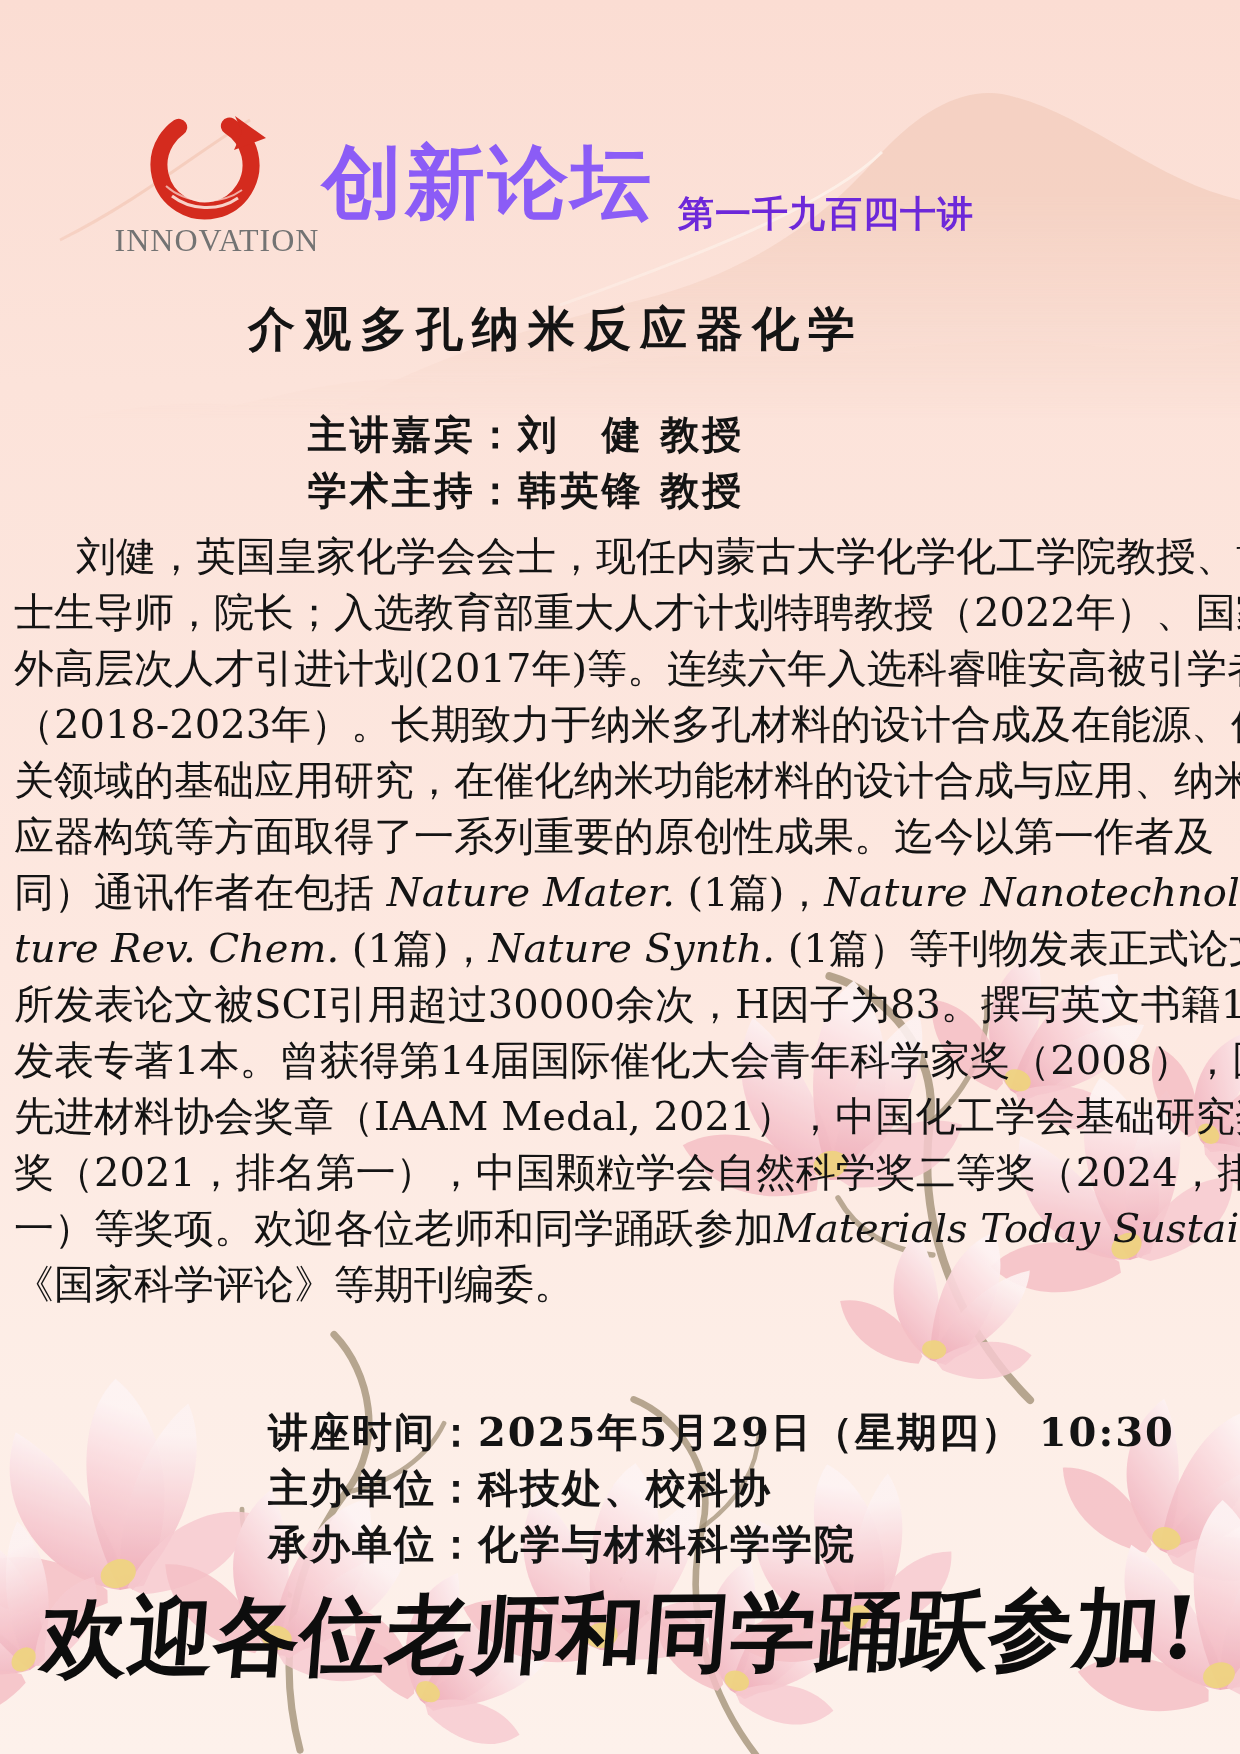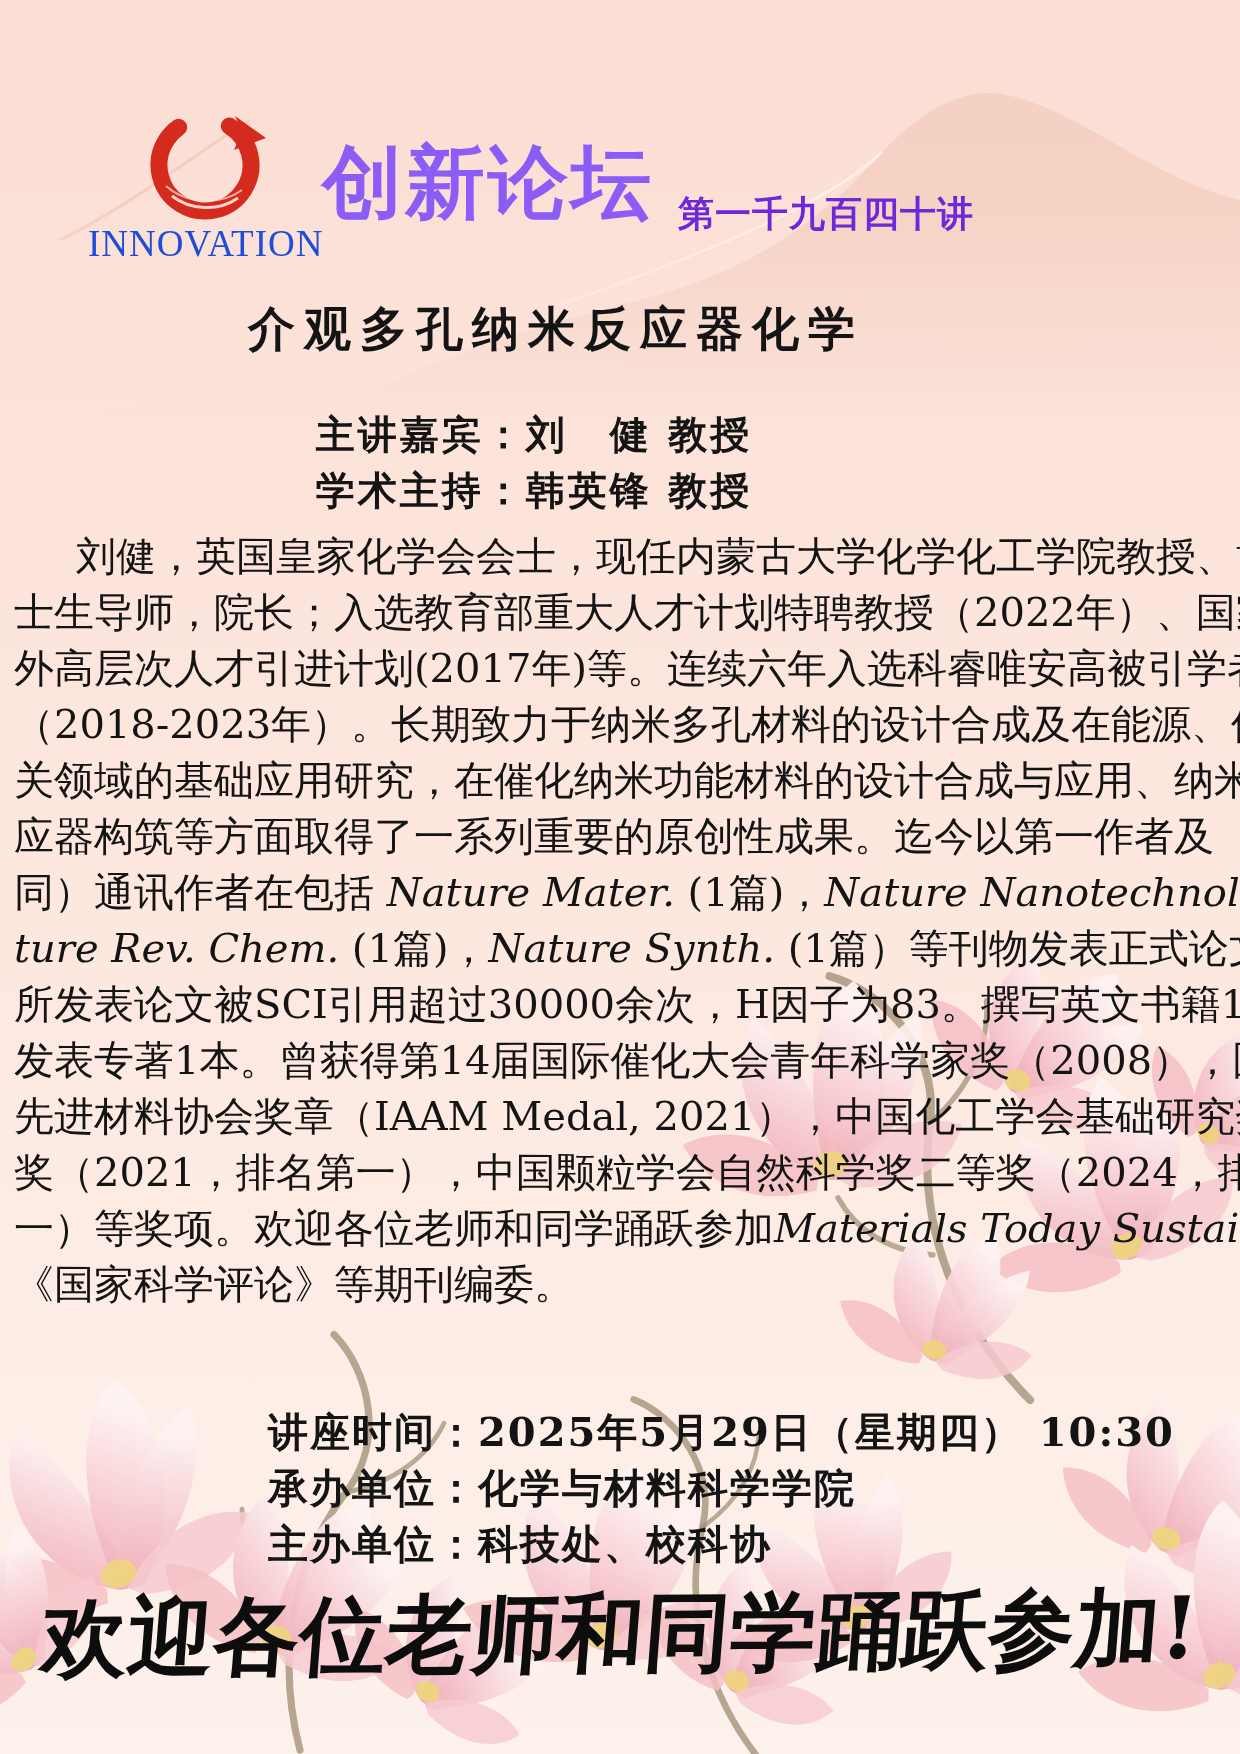--- a/index.html
+++ b/index.html
@@ -11,32 +11,32 @@
   }
   .layer{position:absolute;pointer-events:none;}
   
   .mountains{top:0;left:0;width:1240px;height:430px;
     -webkit-mask-image:linear-gradient(#000 45%,transparent 98%);
     mask-image:linear-gradient(#000 45%,transparent 98%);}
   
   .flowers{left:0;top:930px;width:1240px;height:824px;opacity:.85;}
   
   .logo-icon{position:absolute;left:138px;top:98px;width:134px;height:134px;}
-  .logo-text{position:absolute;left:88px;top:222px;width:234px;text-align:center;
-    color:#1d4ed8;font-size:37px;letter-spacing:1px;font-family:"Liberation Serif",serif;}
+  .logo-text{position:absolute;left:100px;top:222px;width:234px;text-align:center;
+    color:#737373;font-size:32px;letter-spacing:1px;font-family:"Liberation Serif",serif;}
   .forum-title{position:absolute;left:322px;top:140px;
     font-family:"Liberation Sans","DejaVu Sans",sans-serif;font-weight:bold;
     font-size:80px;line-height:86px;color:#8b5cf6;letter-spacing:3px;}
   .lecture-no{position:absolute;left:678px;top:186px;
     font-family:"Liberation Sans","DejaVu Sans",sans-serif;font-weight:bold;
     font-size:36px;line-height:56px;color:#6d28d9;letter-spacing:1px;}
   
   .lecture-title{position:absolute;left:0;top:298px;width:1112px;text-align:center;
     font-size:47px;font-weight:bold;letter-spacing:9px;}
-  .speaker-line{position:absolute;left:8px;width:1052px;text-align:center;
+  .speaker-line{position:absolute;left:0;width:1052px;text-align:center;
     font-size:39px;font-weight:bold;letter-spacing:3px;}
   .speaker{top:408px;}
   .host{top:464px;}
   
   .bio{position:absolute;left:14px;top:528px;width:1212px;
     font-size:40px;line-height:56px;}
   .bio-line{height:56px;text-align:justify;text-align-last:justify;white-space:nowrap;}
   .bio-line--first{text-indent:62px;}
   .bio-line--last{text-align-last:left;}
   .it{font-style:italic;}
@@ -133,17 +133,17 @@
   <div class="bio-line">所发表论文被SCI引用超过30000余次，H因子为83。撰写英文书籍10章，</div>
   <div class="bio-line">发表专著1本。曾获得第14届国际催化大会青年科学家奖（2008），国际</div>
   <div class="bio-line">先进材料协会奖章（IAAM Medal, 2021），中国化工学会基础研究奖二等</div>
   <div class="bio-line">奖（2021，排名第一），中国颗粒学会自然科学奖二等奖（2024，排名第</div>
   <div class="bio-line"><span>一）等奖项。欢迎各位老师和同学踊跃参加</span><span class="it">Materials Today Sustainability</span></div>
   <div class="bio-line bio-line--last">《国家科学评论》等期刊编委。</div>
 </div>
 
 <div class="details">
   <div>讲座时间：2025年5月29日（星期四）  10:30</div>
+  <div>主办单位：科技处、校科协</div>
   <div>承办单位：化学与材料科学学院</div>
-  <div>主办单位：科技处、校科协</div>
 </div>
 
 <div class="welcome">欢迎各位老师和同学踊跃参加!</div>
 
 </body></html>

